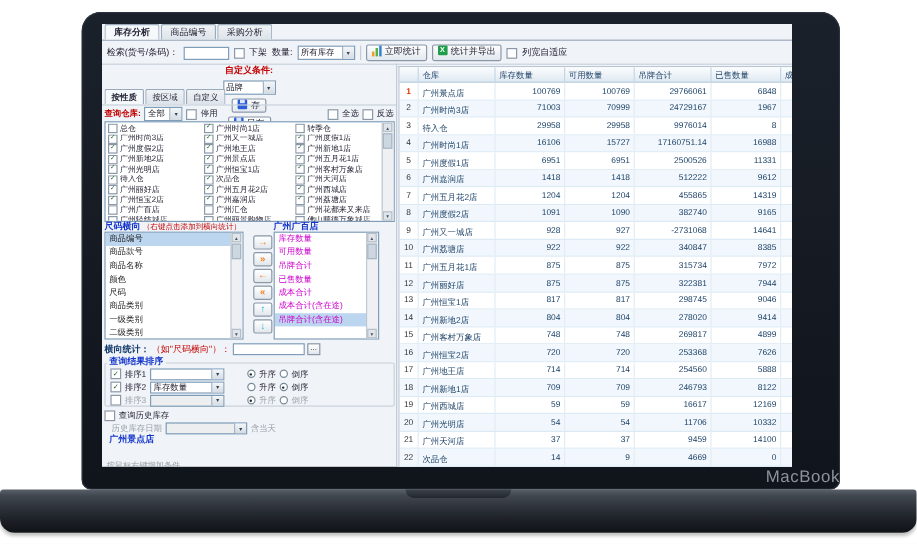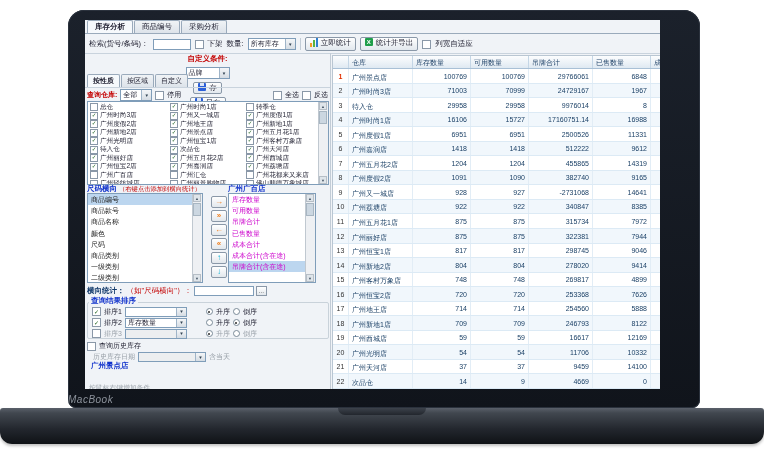--- a/index.html
+++ b/index.html
@@ -2,22 +2,22 @@
 <html><head>
 <meta charset="utf-8">
 <style>
   html,body{margin:0;padding:0;background:#ffffff;}
   .stage{position:relative;width:764px;height:453px;background:#fff;overflow:hidden;
          font-family:"Liberation Sans",sans-serif;}
   
   .screen{position:absolute;left:68px;top:10px;width:632px;height:398px;
           background:linear-gradient(#1b212b,#10141b);border-radius:16px 16px 8px 8px;
           box-shadow:inset 0 0 0 1px #2b323d;}
-  .brand{position:absolute;left:0;right:0;bottom:3px;text-align:left;color:#8d939c;
-         font-size:10px;letter-spacing:.5px;font-style:italic;}
+  .brand{position:absolute;left:0;right:0;bottom:3px;text-align:right;color:#8d939c;
+         font-size:14px;letter-spacing:.5px;}
   .base{position:absolute;left:0;top:408px;width:764px;height:36px;
         background:linear-gradient(#5a606a 0%,#41474f 14%,#23272e 58%,#0f1216 100%);
         border-radius:3px 3px 12px 12px;box-shadow:0 2px 3px rgba(0,0,0,.25);}
   .notch{position:absolute;left:50%;top:0;transform:translateX(-50%);width:88px;height:7px;
          background:linear-gradient(#3c424b,#22262d);border-radius:0 0 10px 10px;}
   
   .app{position:absolute;left:17px;top:10px;width:575px;height:369px;background:#f0f3f7;
        overflow:hidden;font-size:7.5px;color:#223;}
   .hr{position:absolute;left:0;width:575px;border-top:1px solid #c9d3dd;}
   .vdiv{position:absolute;left:245px;top:33px;bottom:0;width:1px;background:#c2ccd6;}

